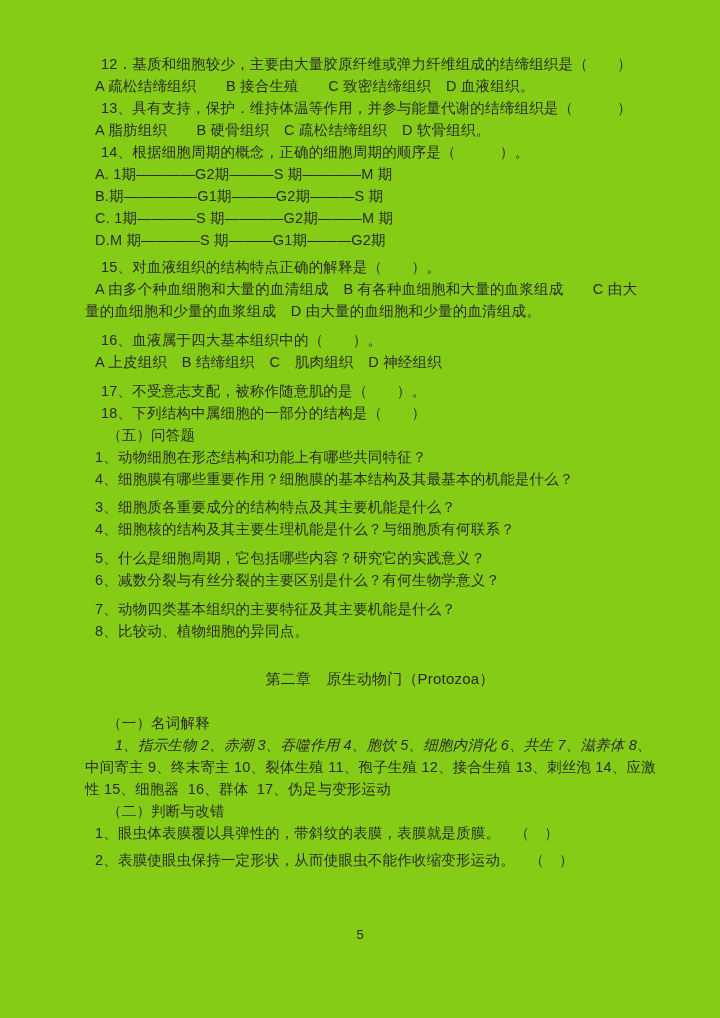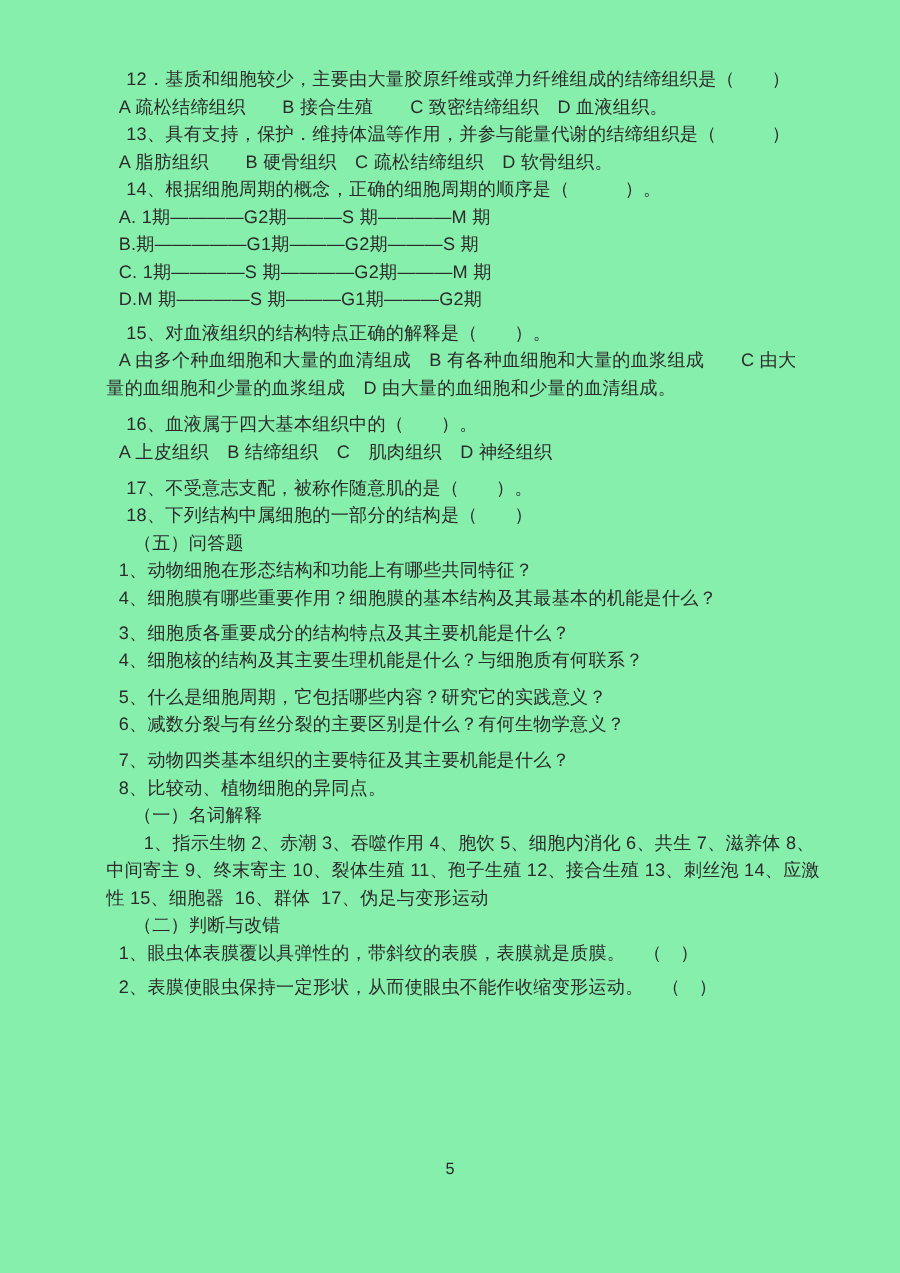--- a/index.html
+++ b/index.html
@@ -11,40 +11,40 @@
     width: 720px;
     height: 1018px;
     background: #ffffff;
     position: relative;
     font-family: "Liberation Sans", sans-serif;
     color: #2b2b2b;
   }
   .page {
     position: absolute;
     inset: 0;
-    background: #86efac;
+    background: #84cc16;
   }
   .content {
     position: absolute;
     left: 85px;
     top: 53px;
     width: 590px;
   }
   .line {
     font-size: 14.5px;
     line-height: 22px;
     white-space: pre;
     letter-spacing: 0.2px;
   }
   .q      { padding-left: 16px; }
   .opt    { padding-left: 10px; }
   .cont   { padding-left: 0; }
   .sect   { padding-left: 22px; }
   .item   { padding-left: 10px; }
-  .indent2{ padding-left: 30px; }
+  .indent2{ padding-left: 30px; font-style: italic; }
   .chapter {
     text-align: center;
     padding-left: 0;
     margin-top: 26px;
     margin-bottom: 22px;
     font-size: 15px;
   }
   .mt5 { margin-top: 5px; }
   .mt6 { margin-top: 6px; }
   .mt7 { margin-top: 7px; }
@@ -81,20 +81,21 @@
     <div class="line q">18、下列结构中属细胞的一部分的结构是（　　）</div>
     <div class="line sect">（五）问答题</div>
     <div class="line item">1、动物细胞在形态结构和功能上有哪些共同特征？</div>
     <div class="line item">4、细胞膜有哪些重要作用？细胞膜的基本结构及其最基本的机能是什么？</div>
     <div class="line item mt6">3、细胞质各重要成分的结构特点及其主要机能是什么？</div>
     <div class="line item">4、细胞核的结构及其主要生理机能是什么？与细胞质有何联系？</div>
     <div class="line item mt7">5、什么是细胞周期，它包括哪些内容？研究它的实践意义？</div>
     <div class="line item">6、减数分裂与有丝分裂的主要区别是什么？有何生物学意义？</div>
     <div class="line item mt7">7、动物四类基本组织的主要特征及其主要机能是什么？</div>
     <div class="line item">8、比较动、植物细胞的异同点。</div>
+    <div class="line chapter">第二章　原生动物门（Protozoa）</div>
     <div class="line sect">（一）名词解释</div>
     <div class="line indent2">1、指示生物 2、赤潮 3、吞噬作用 4、胞饮 5、细胞内消化 6、共生 7、滋养体 8、</div>
     <div class="line cont">中间寄主 9、终末寄主 10、裂体生殖 11、孢子生殖 12、接合生殖 13、刺丝泡 14、应激</div>
     <div class="line cont">性 15、细胞器  16、群体  17、伪足与变形运动</div>
     <div class="line sect">（二）判断与改错</div>
     <div class="line item">1、眼虫体表膜覆以具弹性的，带斜纹的表膜，表膜就是质膜。　（　）</div>
     <div class="line item mt5">2、表膜使眼虫保持一定形状，从而使眼虫不能作收缩变形运动。　（　）</div>
   </div>
   <div class="page-number">5</div>
 </div>

